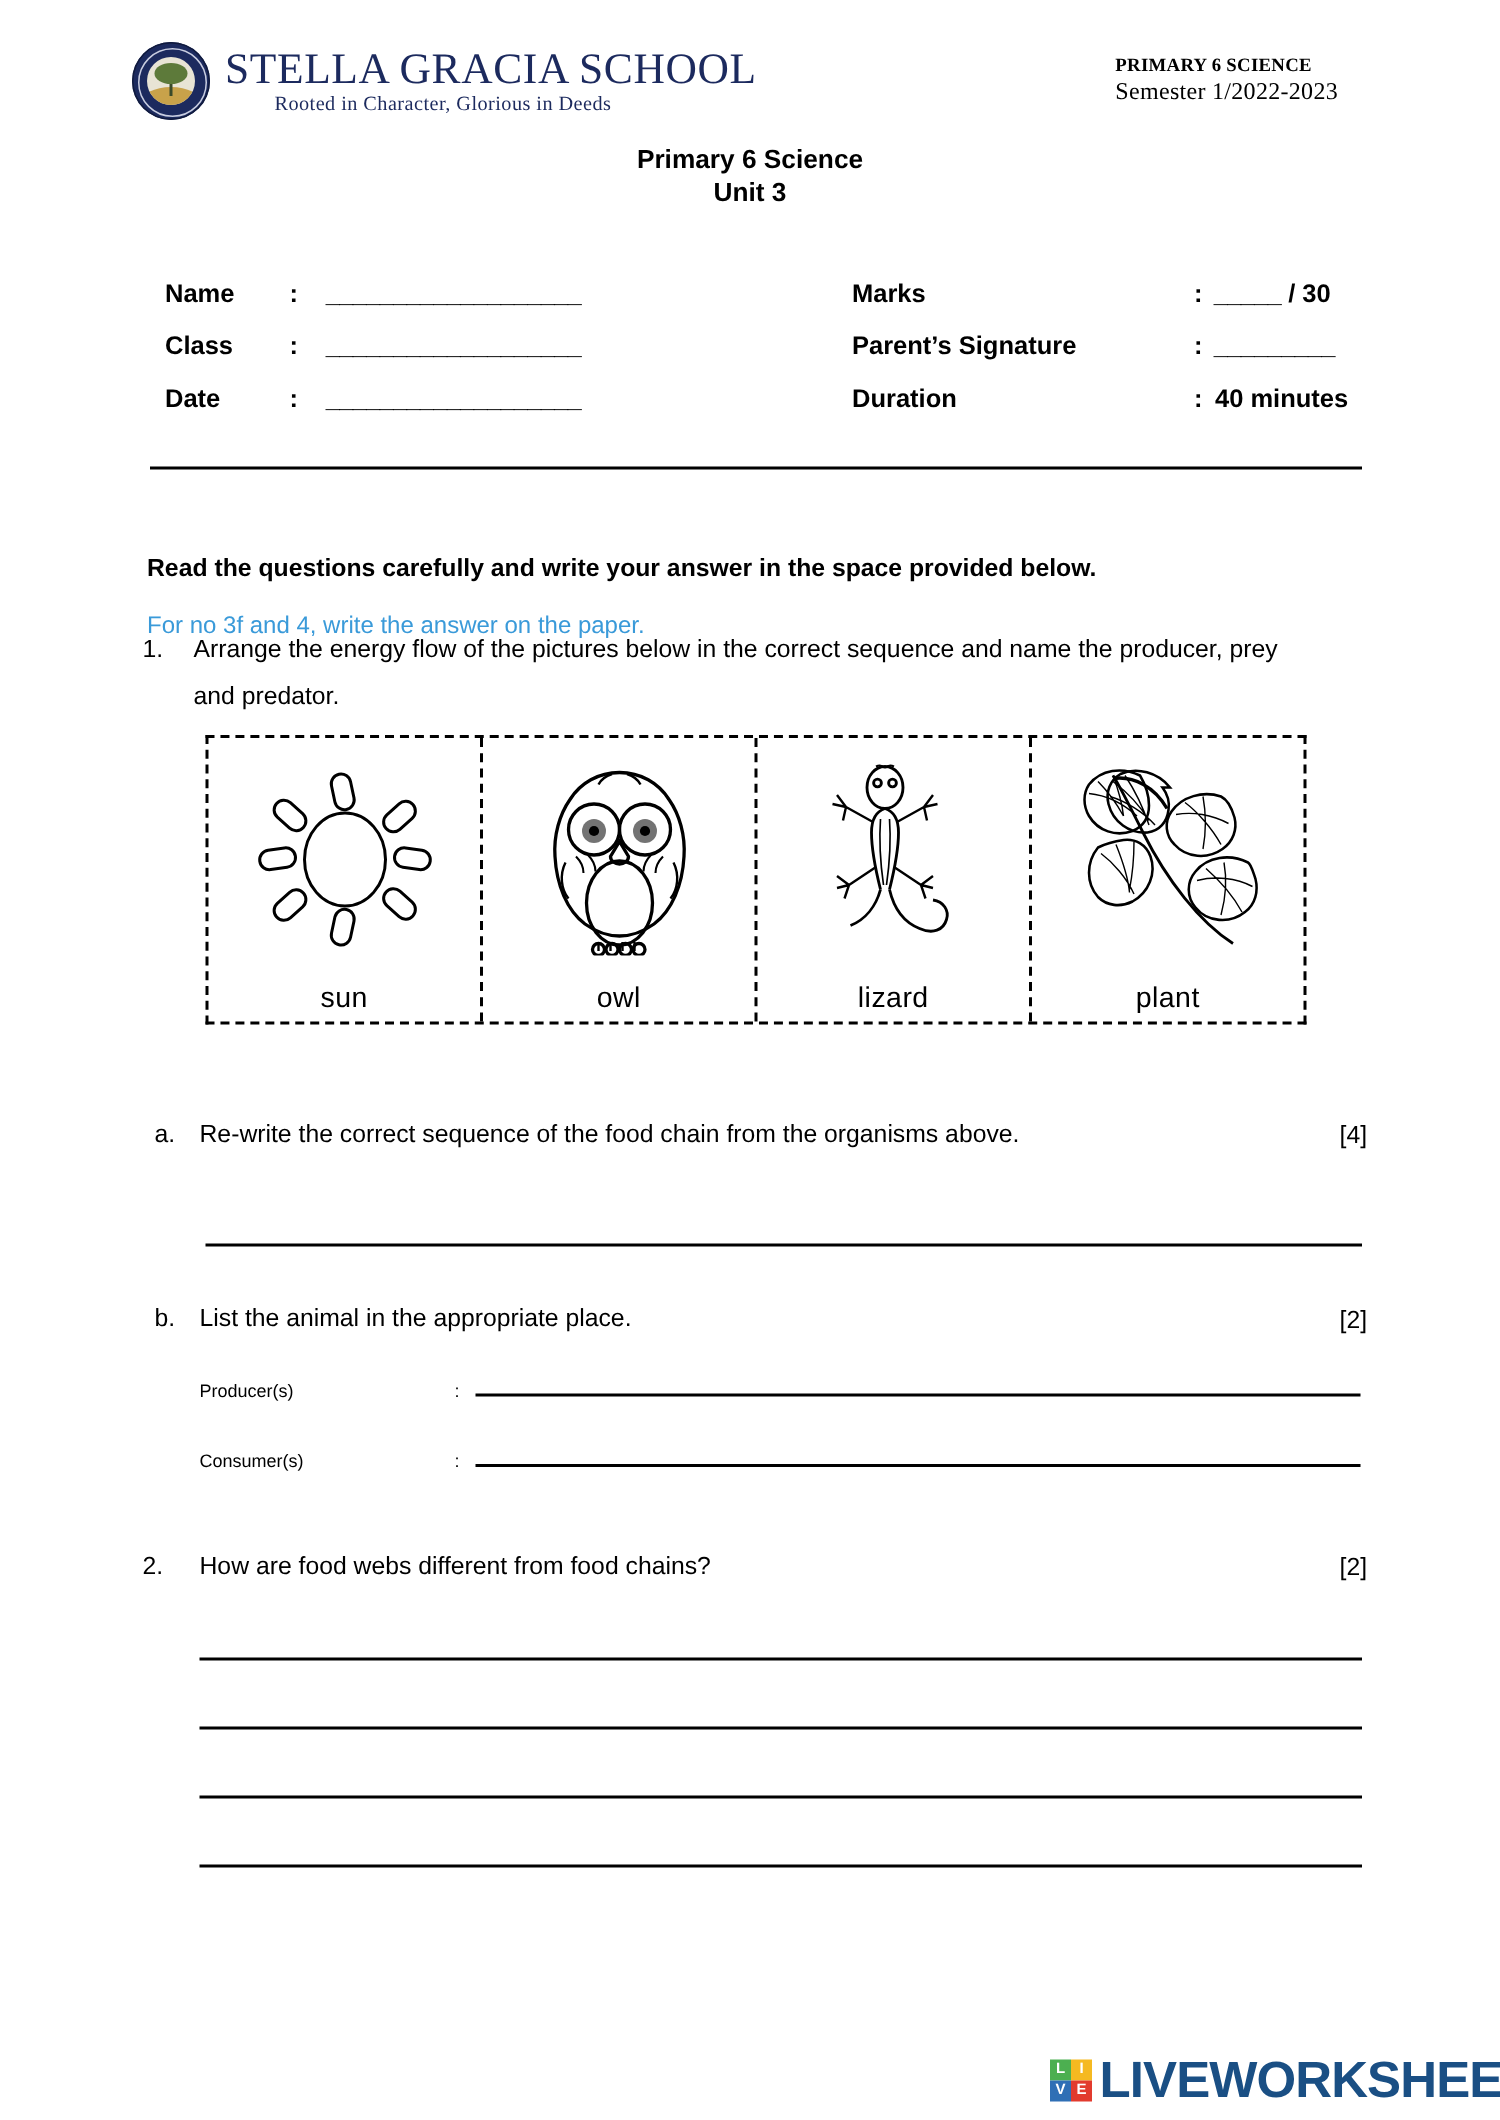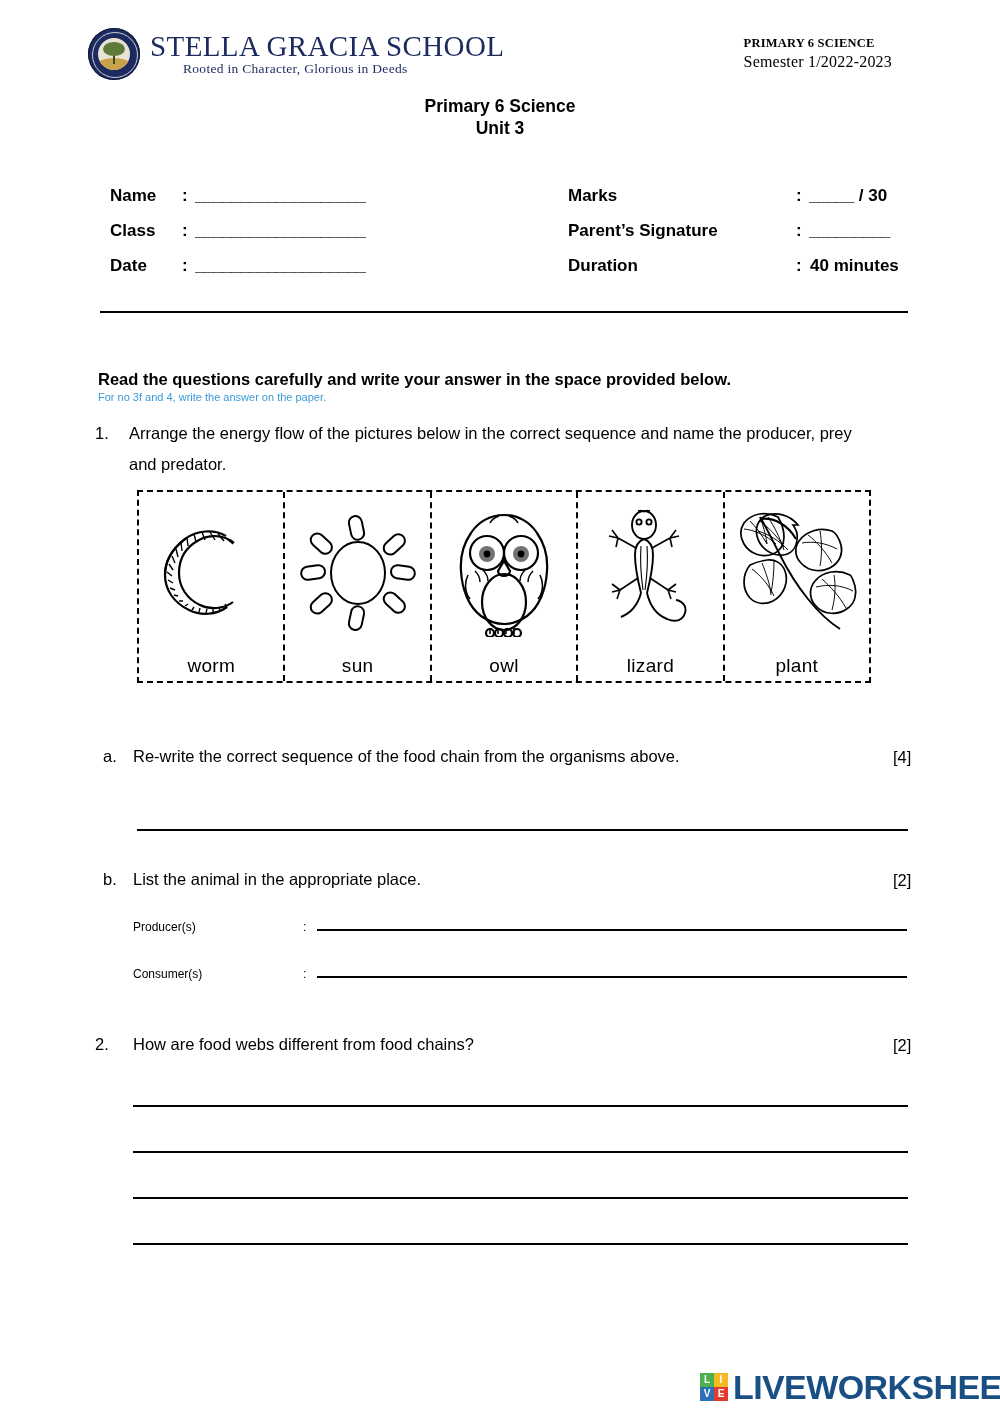--- a/index.html
+++ b/index.html
@@ -130,20 +130,21 @@
   }
   .info-row {
     display: flex;
     align-items: baseline;
     height: 35px;
   }
   .info-left {
     width: 447px;
     display: flex;
     align-items: flex-end;
+    gap: 11px;
   }
   .info-right {
     display: flex;
     align-items: flex-end;
     margin-left: 11px;
   }
   .lbl-name { width: 72px; }
   .lbl-right { width: 228px; }
   .colon { width: 14px; }
   .blank {
@@ -165,23 +166,23 @@
   .instructions {
     position: absolute;
     left: 98px; top: 370px;
     width: 820px;
   }
   .instr-main {
     font-weight: bold;
     font-size: 16.5px;
   }
   .instr-sub {
-    font-size: 11px;
+    font-size: 16px;
     color: #3a9ad9;
-    margin-top: 2px;
+    margin-top: 20px;
   }
 
   
   .q {
     position: absolute;
     display: flex;
   }
   .q-num {
     width: 34px;
     flex: none;
@@ -389,33 +390,20 @@
   <div class="instr-sub" style="color: rgb(58, 154, 217);">For no 3f and 4, write the answer on the paper.</div>
 </div>
 
 <div class="q q1">
   <div class="q-num">1.</div>
   <div class="q-text">Arrange the energy flow of the pictures below in the correct sequence and name the producer, prey and predator.</div>
 </div>
 
 <div class="picbox">
 
-  <div class="card">
-    <div class="card-art">
-      <svg width="110" height="108" viewBox="0 0 110 108" fill="none" stroke="#000" stroke-width="2.2">
-        <path d="M78 24c-9-8-24-9-35-3C30 28 23 40 23 54s8 26 21 32c10 5 24 4 33-3"></path>
-        <path d="M70 17c-12-7-29-6-41 3C16 30 9 43 9 56c0 15 9 28 24 35 12 6 27 5 38-3"></path>
-        <path d="M9 56c0-13 7-26 20-36"></path>
-        <g stroke-width="1.4">
-          <path d="M70 19l7 6M62 15l6 7M54 13l5 8M46 13l3 8M38 15l2 8M31 19l1 8M25 24l1 8M20 30l2 8M16 37l3 7M13 45l4 6M11 53l5 4M12 61l5 3M14 69l5 2M18 76l4 1M23 82l4 0M29 87l3-2M36 91l2-3M43 93l1-4M50 94l1-4M57 94l0-4M64 92l-1-4M71 89l-2-4"></path>
-        </g>
-      </svg>
-    </div>
-    <div class="card-label">worm</div>
-  </div>
 
   <div class="card">
     <div class="card-art">
       <svg width="118" height="118" viewBox="0 0 118 118" fill="none" stroke="#000" stroke-width="2">
         <ellipse cx="59" cy="59" rx="27" ry="31"></ellipse>
         <g>
           <rect x="51" y="2" width="13" height="24" rx="6.5" transform="rotate(-12 57 14)"></rect>
           <rect x="51" y="92" width="13" height="24" rx="6.5" transform="rotate(12 57 104)"></rect>
           <rect x="2" y="52" width="24" height="13" rx="6.5" transform="rotate(-8 14 58)"></rect>
           <rect x="92" y="52" width="24" height="13" rx="6.5" transform="rotate(8 104 58)"></rect>

